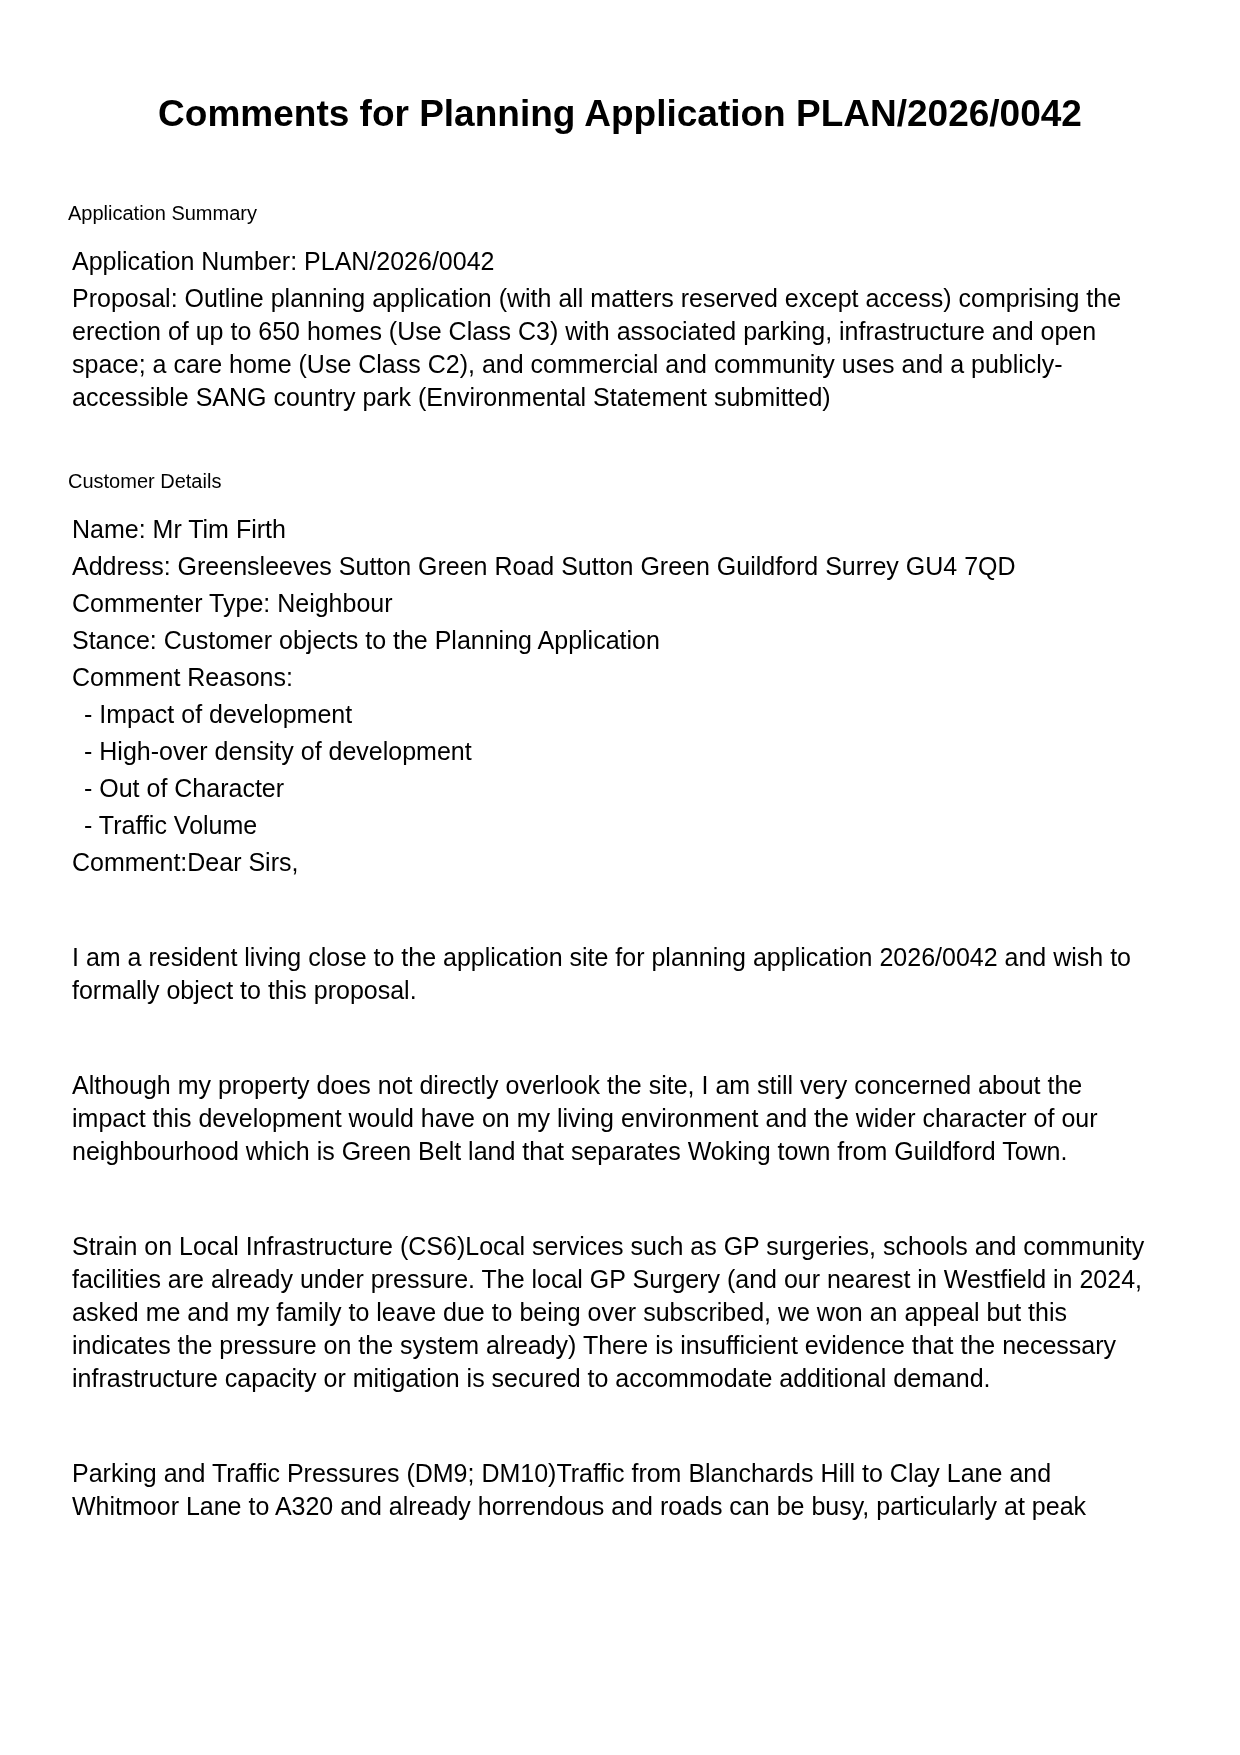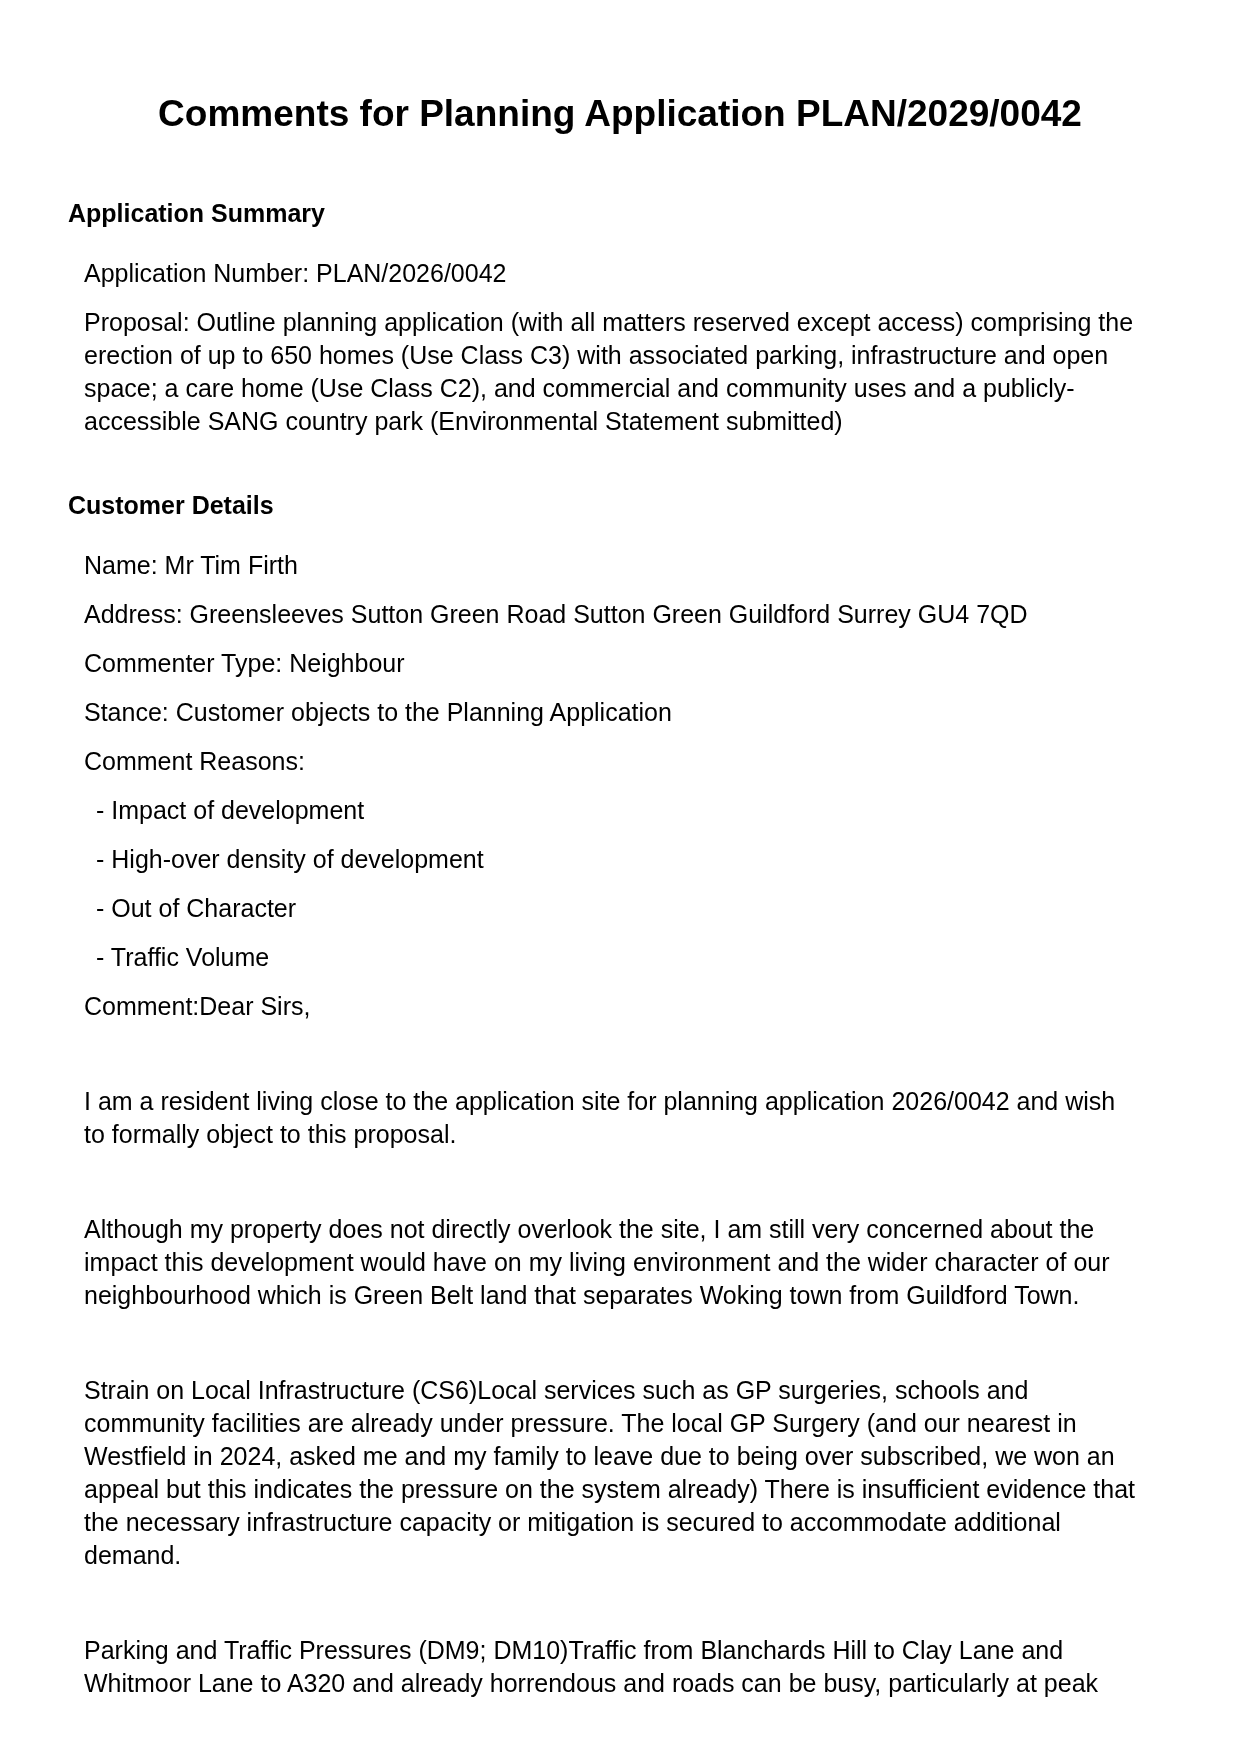--- a/index.html
+++ b/index.html
@@ -28,50 +28,50 @@
     line-height: 44px;
     font-weight: bold;
     text-align: center;
     letter-spacing: 0;
   }
   .content {
     box-sizing: border-box;
     padding: 0 87px 0 68px; 
   }
   .heading {
-    font-size: 25px;
-    font-weight: bold;
+    font-size: 20px;
+    font-weight: normal;
     line-height: 33px;
     margin: 62px 0 0 0;
     position: relative;
     top: -11px;
   }
   .heading.first {
     margin-top: 72px;
   }
   .line, .para {
     font-size: 25px;
     font-weight: normal;
     line-height: 33px;
-    margin: 16px;
+    margin: 4px;
     padding: 0;
   }
   .para {
     margin-top: 62px;
   }
   .reason {
     padding-left: 12px;
   }
 </style>
 </head>
 <body>
 
 <div class="page">
 
-  <h1 class="doc-title">Comments for Planning Application PLAN/2029/0042</h1>
+  <h1 class="doc-title">Comments for Planning Application PLAN/2026/0042</h1>
 
   <div class="content">
 
     <section>
       <div class="heading first">Application Summary</div>
       <div class="line">Application Number: PLAN/2026/0042</div>
       <div class="line">Proposal: Outline planning application (with all matters reserved except access) comprising the erection of up to 650 homes (Use Class C3) with associated parking, infrastructure and open space; a care home (Use Class C2), and commercial and community uses and a publicly-accessible SANG country park (Environmental Statement submitted)</div>
     </section>
 
     <section>

